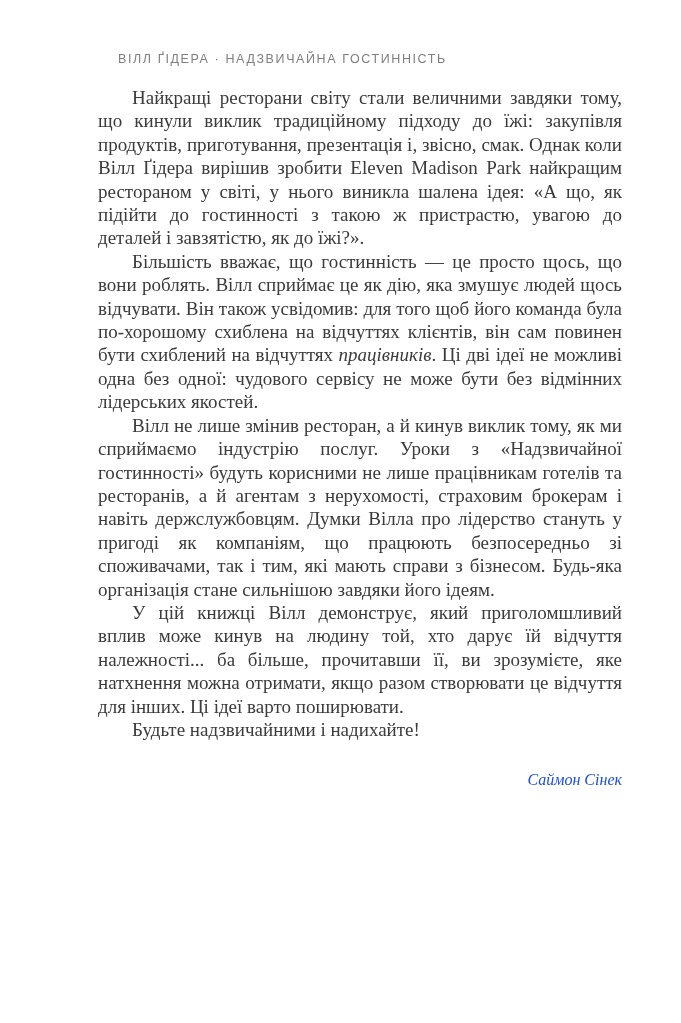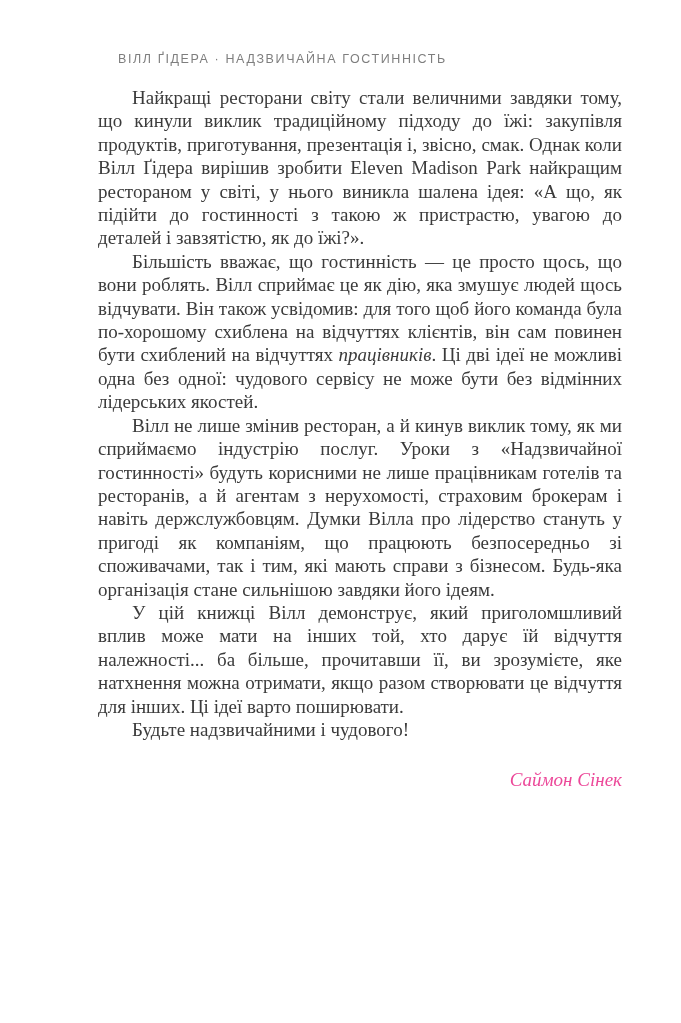--- a/index.html
+++ b/index.html
@@ -39,32 +39,32 @@
     margin: 0;
     padding: 0;
     text-indent: 34px;
   }
   .body-text em {
   }
   .signature {
     margin-top: 27px;
     text-align: right;
     font-style: italic;
-    font-size: 19px;
-    color: #ec4899;
+    font-size: 16px;
+    color: #1d4ed8;
   }
 </style>
 </head>
 <body>
 
 <div class="page">
   <div class="running-header">ВІЛЛ ҐІДЕРА · НАДЗВИЧАЙНА ГОСТИННІСТЬ</div>
 
   <div class="body-text">
 
     <p><span>Найкращі ресторани світу стали величними завдяки тому, що кинули виклик традиційному підходу до їжі: закупівля продуктів, приготування, презентація і, звісно, смак. Однак коли Вілл Ґідера вирішив зробити Eleven Madison Park найкращим рестораном у світі, у нього виникла шалена ідея: «А що, як підійти до гостинності з такою ж пристрастю, увагою до деталей і завзятістю, як до їжі?».</span></p>
       <p><span>Більшість вважає, що гостинність — це просто щось, що вони роблять. Вілл сприймає це як дію, яка змушує людей щось відчувати. Він також усвідомив: для того щоб його команда була по-хорошому схиблена на відчуттях клієнтів, він сам повинен бути схиблений на відчуттях </span><em>працівників</em><span>. Ці дві ідеї не можливі одна без одної: чудового сервісу не може бути без відмінних лідерських якостей.</span></p>
       <p><span>Вілл не лише змінив ресторан, а й кинув виклик тому, як ми сприймаємо індустрію послуг. Уроки з «Надзвичайної гостинності» будуть корисними не лише працівникам готелів та ресторанів, а й агентам з нерухомості, страховим брокерам і навіть держслужбовцям. Думки Вілла про лідерство стануть у пригоді як компаніям, що працюють безпосередньо зі споживачами, так і тим, які мають справи з бізнесом. Будь-яка організація стане сильнішою завдяки його ідеям.</span></p>
-      <p><span>У цій книжці Вілл демонструє, який приголомшливий вплив може мати на інших той, хто дарує їй відчуття належності... ба більше, прочитавши її, ви зрозумієте, яке натхнення можна отримати, якщо разом створювати це відчуття для інших. Ці ідеї варто поширювати.</span></p>
-      <p><span>Будьте надзвичайними і чудового!</span></p>
+      <p><span>У цій книжці Вілл демонструє, який приголомшливий вплив може кинув на людину той, хто дарує їй відчуття належності... ба більше, прочитавши її, ви зрозумієте, яке натхнення можна отримати, якщо разом створювати це відчуття для інших. Ці ідеї варто поширювати.</span></p>
+      <p><span>Будьте надзвичайними і надихайте!</span></p>
       <div class="signature">Саймон Сінек</div>
   </div>
 </div>
 
 </body></html>

